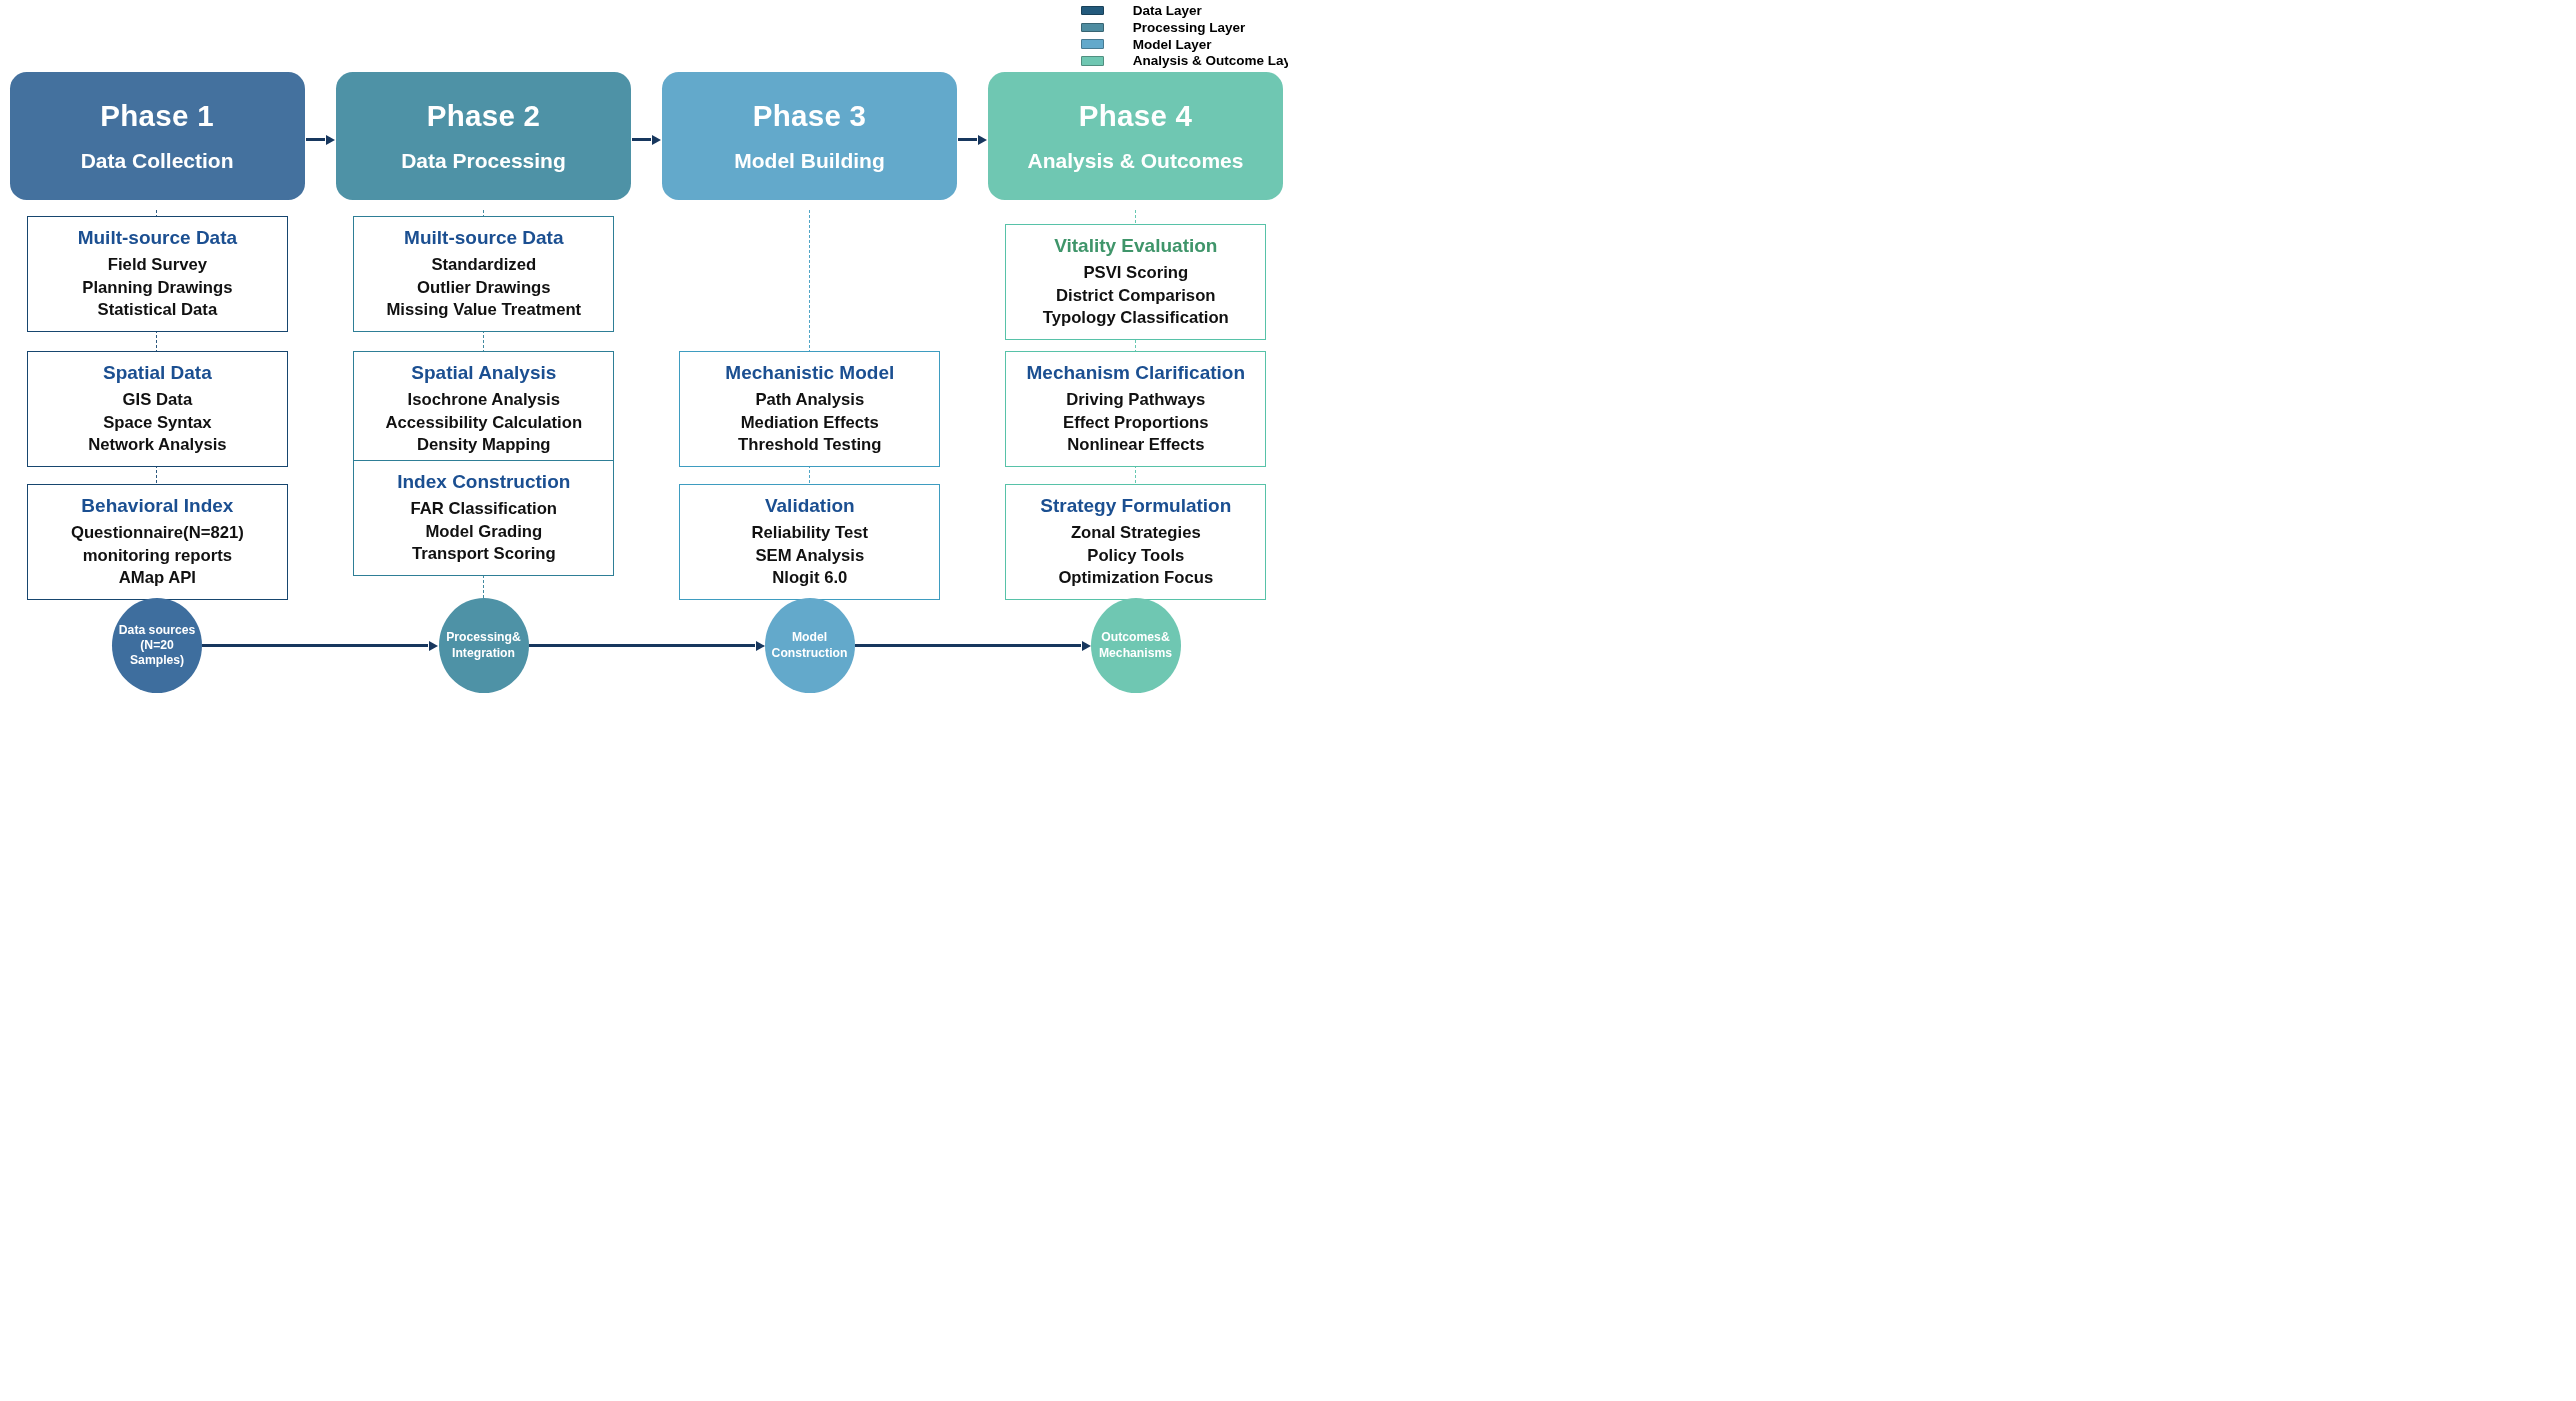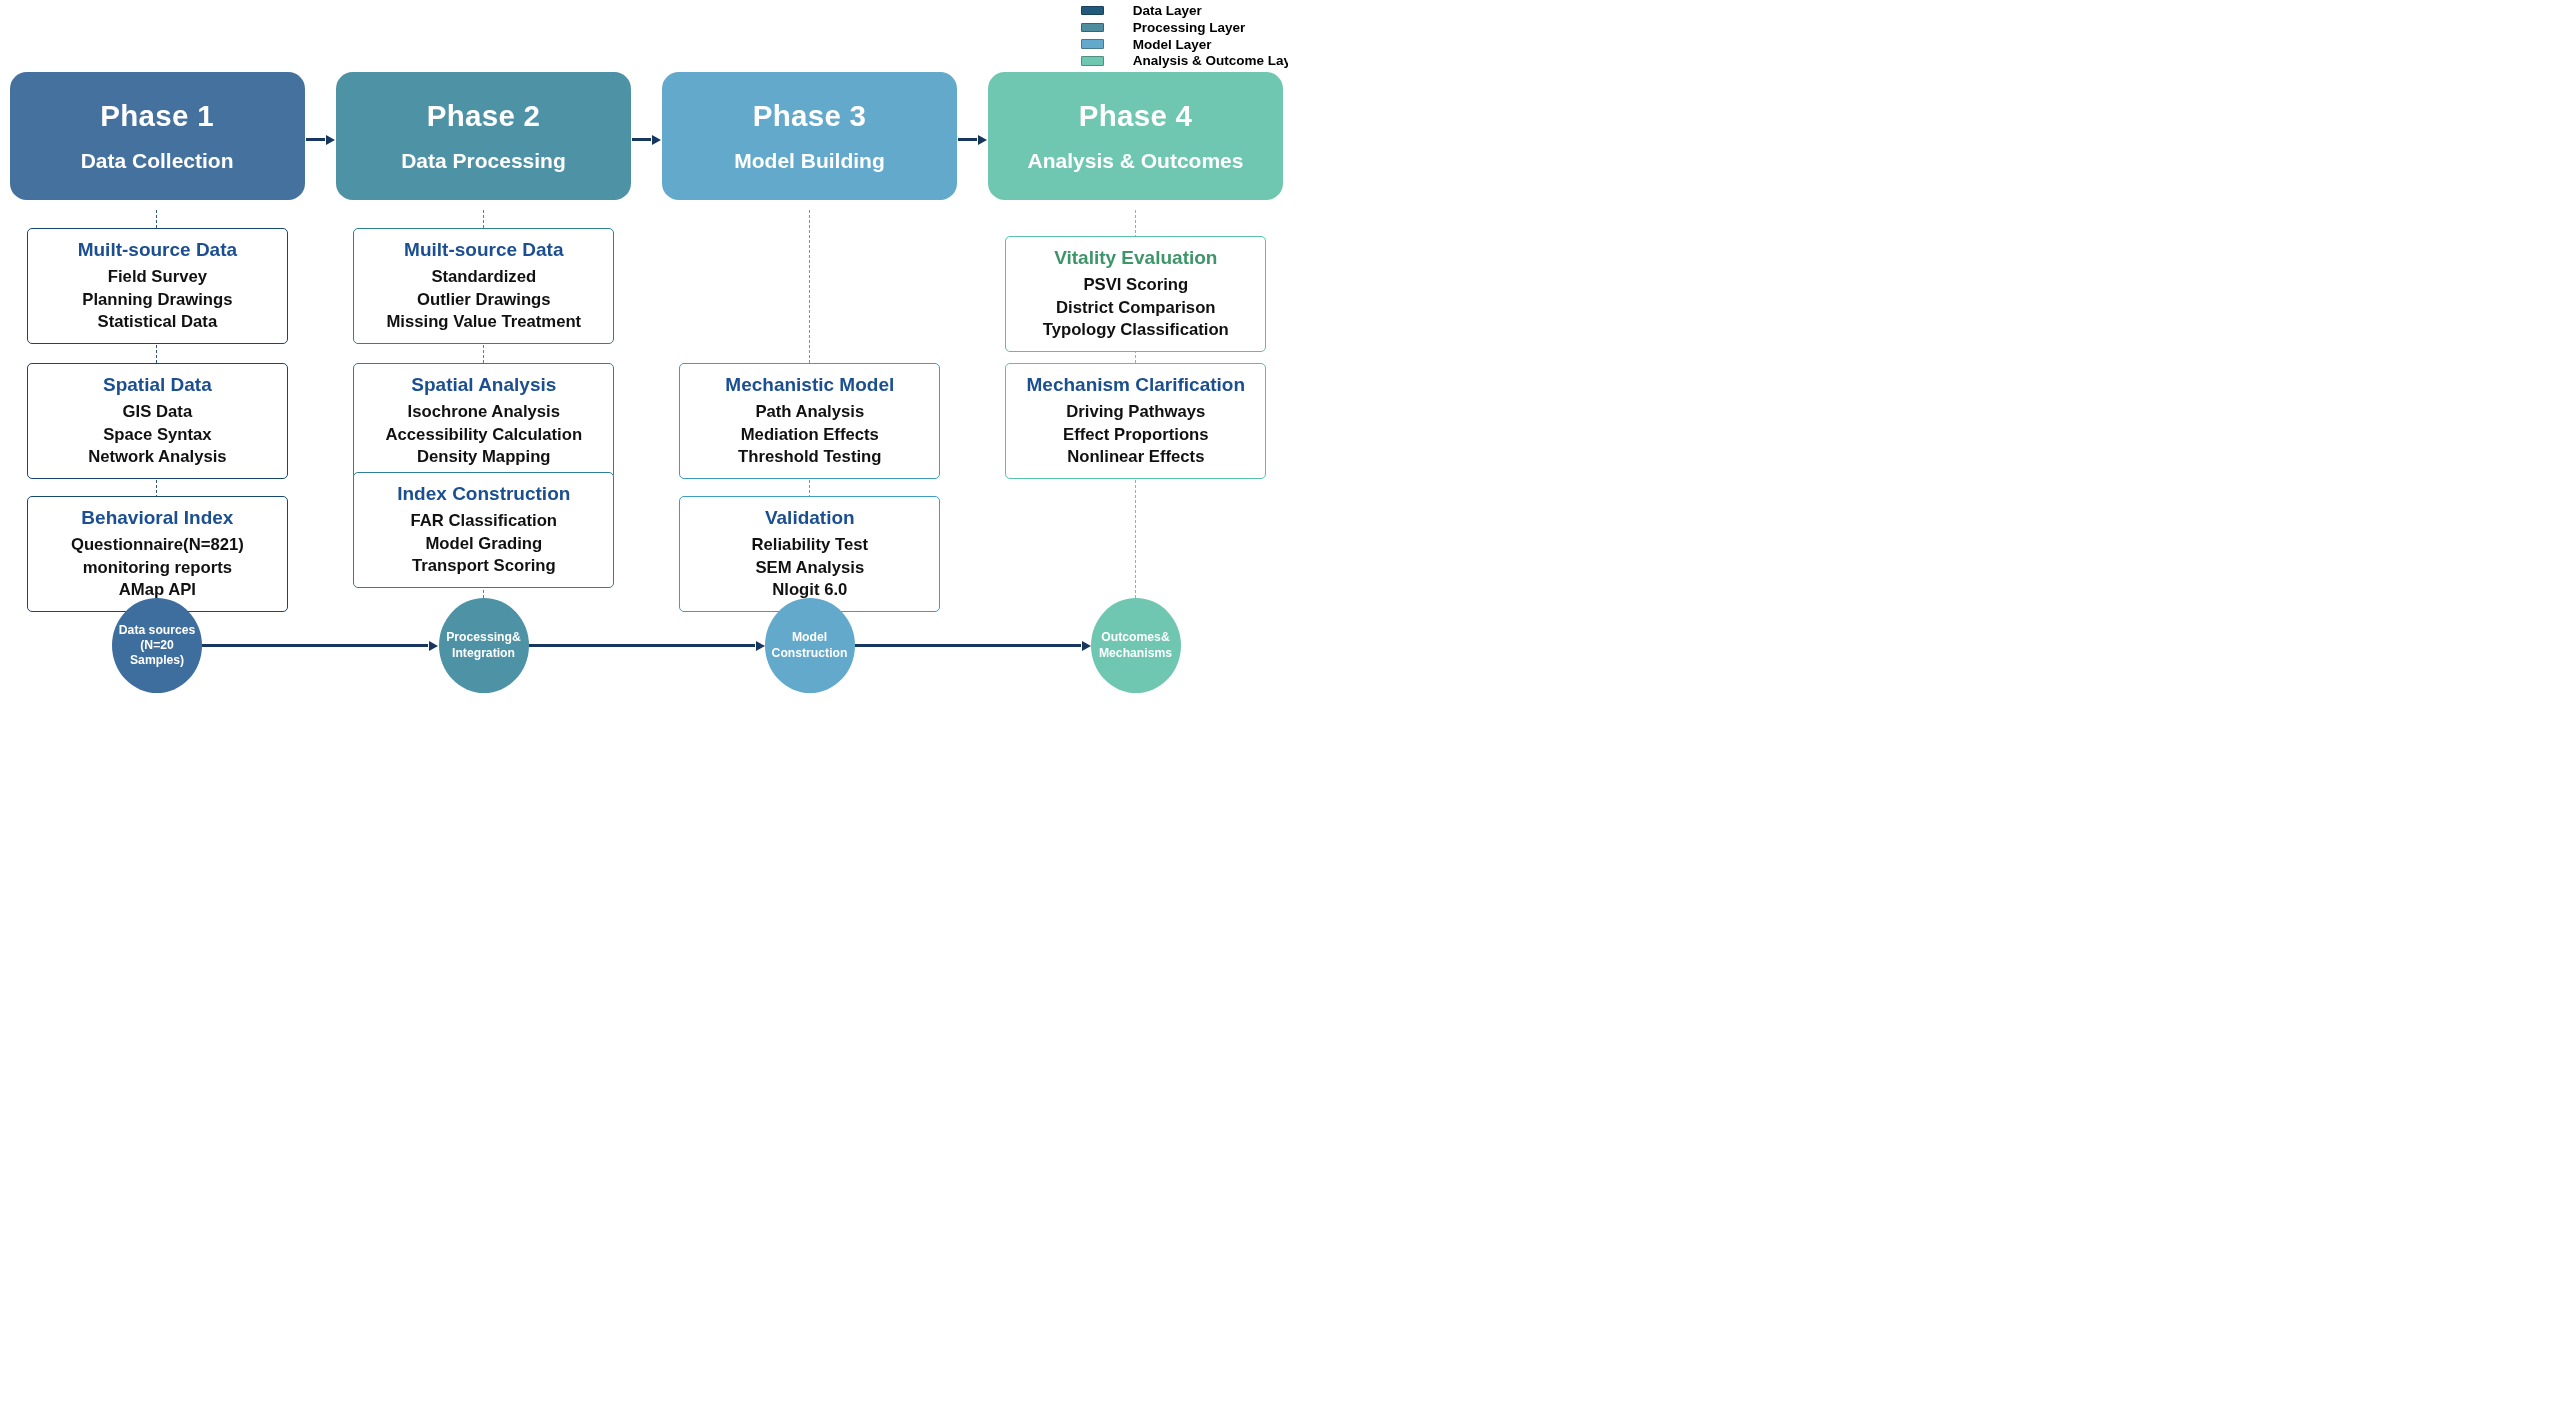--- a/index.html
+++ b/index.html
@@ -21,23 +21,23 @@
     position:absolute; top:72px; left:0; width:295px; height:128px;
     background:var(--header-bg); border-radius:16.7px; color:#fff;
     display:flex; flex-direction:column; align-items:center; justify-content:center;
     gap:15.4px; z-index:1; text-align:center;
   }
   .ph-title { font-size:29.5px; font-weight:700; letter-spacing:0.3px; }
   .ph-sub   { font-size:21px; font-weight:600; }
 
   .box {
     position:absolute; left:17.3px; width:261px; height:116px;
-    background:#fff; border:1.9px solid var(--accent); border-radius:5px;
+    background:#fff; border:1.9px solid var(--accent); border-radius:0;
     display:flex; flex-direction:column; align-items:center; justify-content:center;
-    z-index:1; padding:3.9px 2.6px; text-align:center;margin-top:12px;
+    z-index:1; padding:3.9px 2.6px; text-align:center;
   }
   .box-title { font-size:19px; font-weight:700; margin-bottom:5.1px; }
   .box-line  { font-size:16.7px; font-weight:600; color:#111; line-height:1.32; }
 
   .circle {
     position:absolute; top:598px; left:50%; transform:translateX(-50%);
     width:90px; height:95px; border-radius:50%;
     background:var(--circle-bg); color:#fff;
     display:flex; flex-direction:column; align-items:center; justify-content:center;
     z-index:2; text-align:center;
@@ -178,20 +178,26 @@
       <div class="box-line">PSVI Scoring</div>
       <div class="box-line">District Comparison</div>
       <div class="box-line">Typology Classification</div>
     </div>
     <div class="box" style="top:351px">
       <div class="box-title" style="color: rgb(27, 79, 145);">Mechanism Clarification</div>
       <div class="box-line">Driving Pathways</div>
       <div class="box-line">Effect Proportions</div>
       <div class="box-line">Nonlinear Effects</div>
     </div>
+    <div class="box" style="top:484px">
+      <div class="box-title" style="color: rgb(27, 79, 145);">Strategy Formulation</div>
+      <div class="box-line">Zonal Strategies</div>
+      <div class="box-line">Policy Tools</div>
+      <div class="box-line">Optimization Focus</div>
+    </div>
     <div class="circle">
       <div class="c-line">Outcomes&amp;</div>
       <div class="c-line">Mechanisms</div>
     </div>
   </div>
 
   <div class="h-arrow" style="left:306px"></div>
   <div class="h-arrow" style="left:632px"></div>
   <div class="h-arrow" style="left:958px"></div>
 

